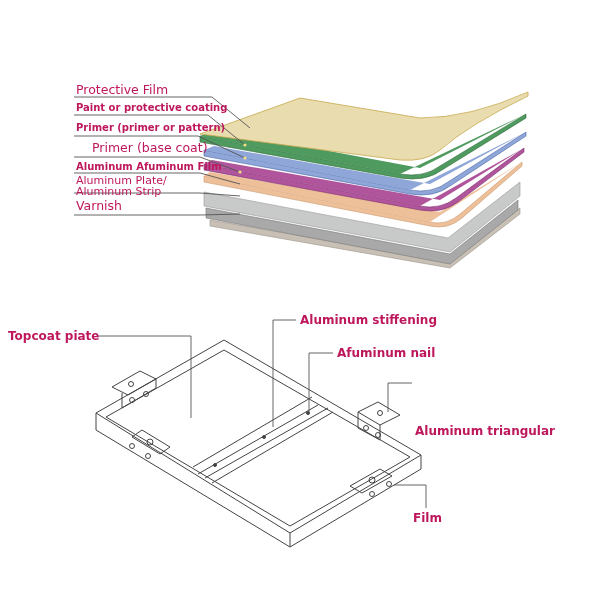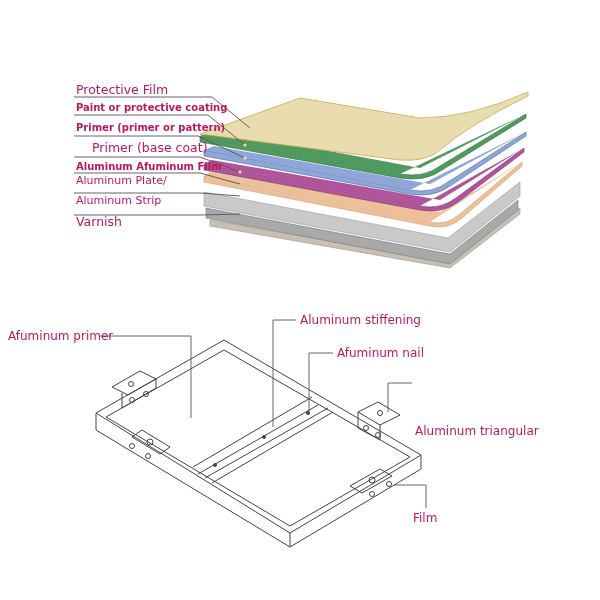--- a/index.html
+++ b/index.html
@@ -2,21 +2,21 @@
 <html><head>
   <meta charset="utf-8">
   <style>
     html, body { margin: 0; padding: 0; background: #ffffff; }
     body { width: 600px; height: 600px; position: relative; overflow: hidden; font-family: "DejaVu Sans", sans-serif; }
     svg { position: absolute; left: 0; top: 0; }
     .lbl { position: absolute; color: #be185d; white-space: nowrap; line-height: 1; }
     .big { font-size: 12.5px; }
     .mid { font-size: 10px; font-weight: bold; }
     .sm  { font-size: 11px; line-height: 8px; }
-    .bot { font-size: 12px; }
+    .bot { font-size: 12px; font-weight: bold; }
   </style>
 </head>
 <body>
 
 <svg width="600" height="600" viewBox="0 0 600 600">
 
   <g>
 
     <path d="M210 220 L450 262 L520 208 L520 214 L450 268 L210 226 Z" fill="#c9c0b5" stroke="#9a948c" stroke-width="0.6"></path>
 
@@ -101,20 +101,20 @@
     <polyline points="394,485 426,485 426,508"></polyline>
   </g>
 </svg>
 
 <div class="lbl big" style="left:76px;top:84px;">Protective Film</div>
 <div class="lbl mid" style="left:76px;top:103px;">Paint or protective coating</div>
 <div class="lbl mid" style="left:76px;top:123px;">Primer (primer or pattern)</div>
 <div class="lbl big" style="left:92px;top:142px;">Primer (base coat)</div>
 <div class="lbl mid" style="left:76px;top:162px;">Aluminum Afuminum Film</div>
 <div class="lbl sm" style="left:76px;top:177px;">Aluminum Plate/</div>
-<div class="lbl sm" style="left:76px;top:197px;">Aluminum Strip</div>
-<div class="lbl big" style="left:76px;top:200px;margin-top:16px;">Varnish</div>
+<div class="lbl sm" style="left:76px;top:188px;">Aluminum Strip</div>
+<div class="lbl big" style="left:76px;top:200px;">Varnish</div>
 
-<div class="lbl bot" style="left:8px;top:330px;">Afuminum primer</div>
+<div class="lbl bot" style="left:8px;top:330px;">Topcoat piate</div>
 <div class="lbl bot" style="left:300px;top:314px;">Aluminum stiffening</div>
 <div class="lbl bot" style="left:337px;top:347px;">Afuminum nail</div>
 <div class="lbl bot" style="left:415px;top:377px;margin-top:48px;">Aluminum triangular</div>
 <div class="lbl bot" style="left:413px;top:512px;">Film</div>
 
 </body></html>

